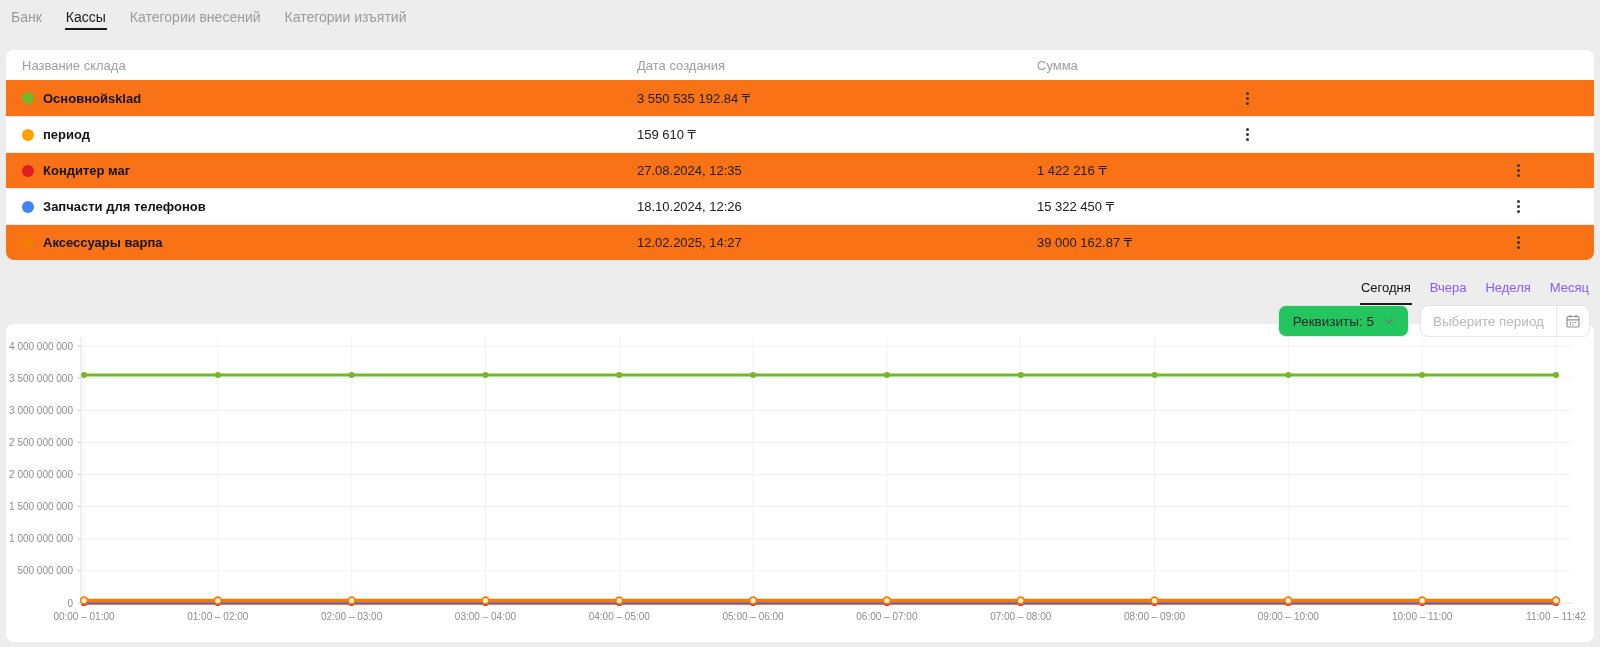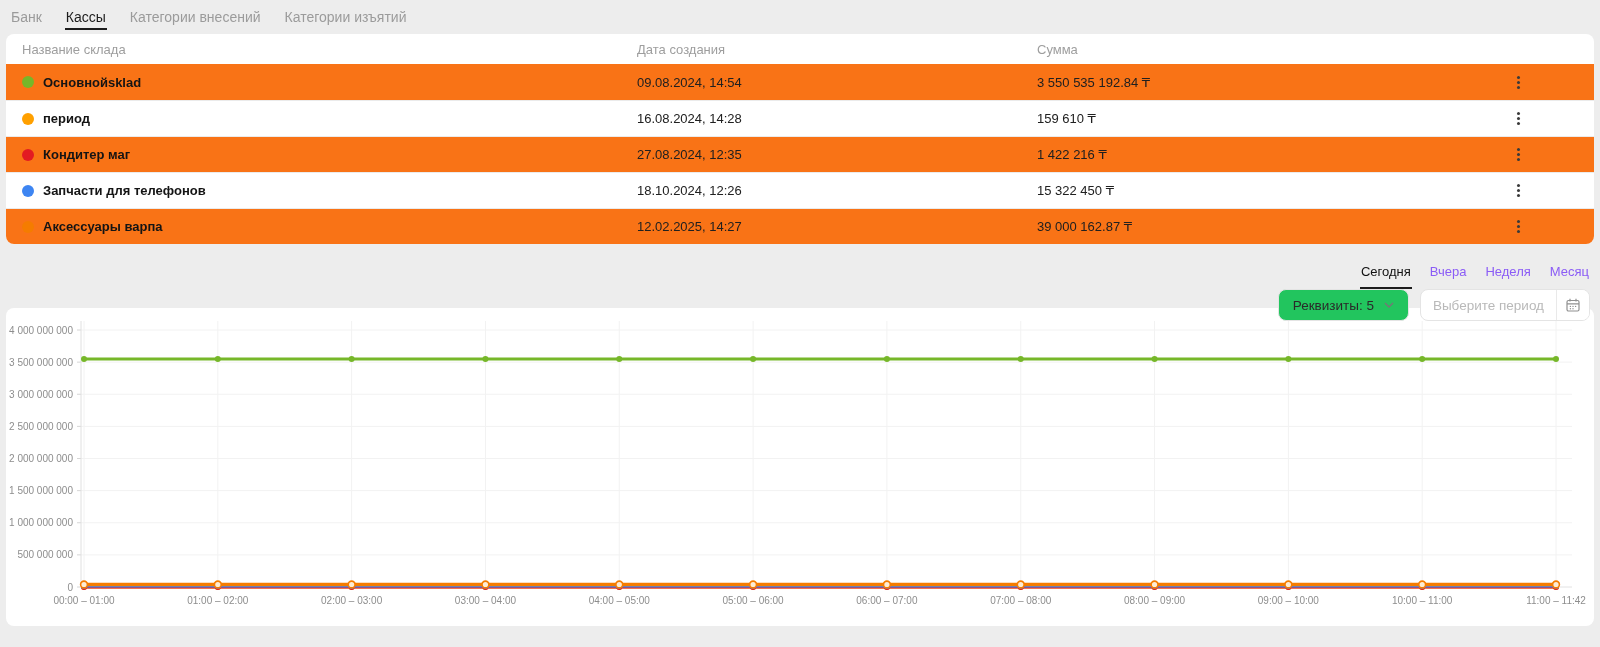--- a/index.html
+++ b/index.html
@@ -7,21 +7,21 @@
     font-family:"Liberation Sans","DejaVu Sans",sans-serif; color:#1f1f1f; overflow:hidden; }
   .page { padding:0 6px; }
 
   
   .top-tabs { display:flex; gap:22px; padding:9px 4px 0 4px; height:30px; }
   .top-tabs .tab { background:none; border:none; font:14px "Liberation Sans","DejaVu Sans",sans-serif;
     color:#9b9b9b; cursor:pointer; padding:0 1px 6px 1px; border-bottom:2px solid transparent; }
   .top-tabs .tab.active { color:#1c1c1c; border-bottom-color:#1c1c1c; }
 
   
-  .table-card { margin-top:4px; background:#fff; border-radius:8px; overflow:hidden; }
+  .table-card { margin-top:20px; background:#fff; border-radius:8px; overflow:hidden; }
   .trow { display:grid; grid-template-columns:615px 400px 1fr 120px; align-items:center;
     height:36px; padding:0 16px; }
   .trow.head { height:30px; }
   .trow + .trow { border-top:1px solid #ebebeb; }
   .trow.stripe { background:#f97316; }
   .th { font-size:13px; color:#9e9e9e; }
   .cell { font-size:13px; color:#202020; }
   .name-cell { display:flex; align-items:center; gap:9px; font-weight:700; color:#141414; }
   .dot { width:12px; height:12px; border-radius:50%; flex:0 0 12px; }
   .kebab-col { display:flex; justify-content:center; }
@@ -68,36 +68,34 @@
       <div class="th">Дата создания</div>
       <div class="th">Сумма</div>
       <div class="th"></div>
     </div>
     <div id="table-body">
         <div class="trow stripe">
           <div class="cell name-cell">
             <span class="dot" style="background: rgb(118, 183, 41);"></span>
             <span>Основнойsklad</span>
           </div>
-          <div class="cell">09.08.2024, 14:54</div>
           <div class="cell">3 550 535 192.84 ₸</div>
           <div class="kebab-col">
             <button class="kebab">
               <i></i>
               <i></i>
               <i></i>
             </button>
           </div>
         </div>
         <div class="trow">
           <div class="cell name-cell">
             <span class="dot" style="background: rgb(255, 160, 0);"></span>
             <span>период</span>
           </div>
-          <div class="cell">16.08.2024, 14:28</div>
           <div class="cell">159 610 ₸</div>
           <div class="kebab-col">
             <button class="kebab">
               <i></i>
               <i></i>
               <i></i>
             </button>
           </div>
         </div>
         <div class="trow stripe">

